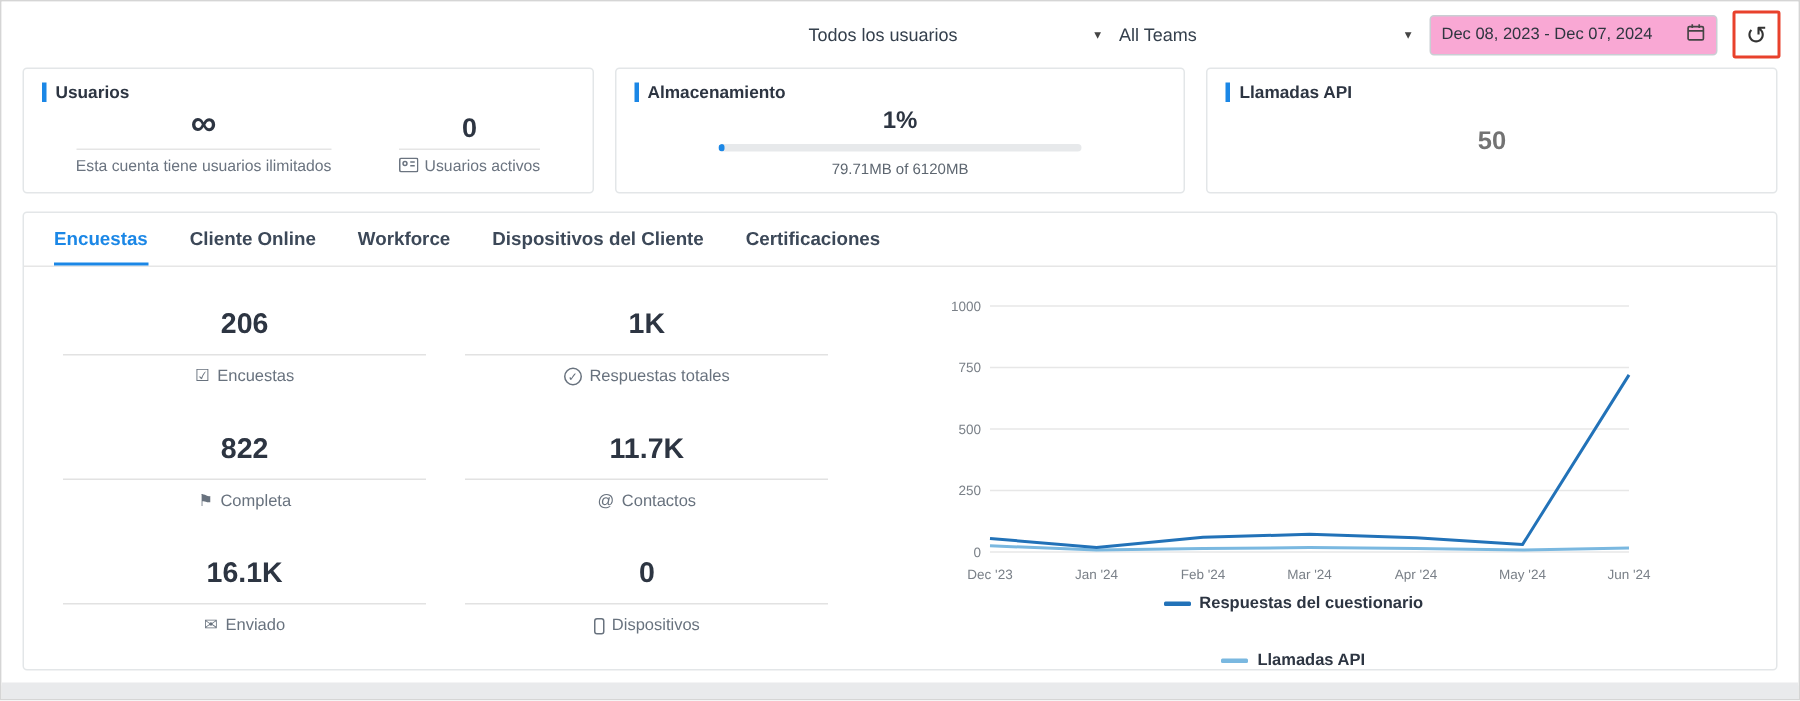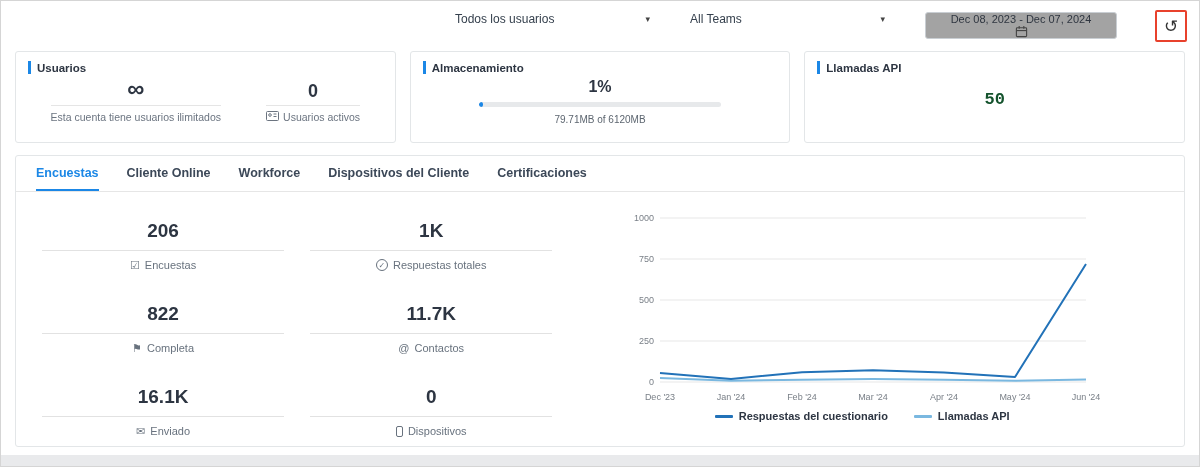--- a/index.html
+++ b/index.html
@@ -11,66 +11,66 @@
   .sidebar { width:160px; background:#fff; border-right:1px solid #ececec; padding-top:4px; flex-shrink:0; }
   .side-item { font-size:11px; letter-spacing:-0.1px; color:#3c4858; padding:9px 8px 9px 10px;
                border-left:3px solid transparent; white-space:nowrap; cursor:pointer; }
   .side-item.active { border-left-color:#1b87e6; color:#26303b; }
 
   
   .main { flex:1; display:flex; flex-direction:column; background:#fff; min-width:0; }
 
   
   .topbar { height:50px; display:flex; align-items:center; padding:0 14px; }
-  .controls { margin-left:auto; display:flex; align-items:flex-start; gap:40px; }
+  .controls { margin-left:auto; display:flex; align-items:center; gap:12px; }
   .dropdown { width:195px; display:flex; justify-content:space-between; align-items:center;
               font-size:12px; color:#35404d; cursor:pointer; }
   .caret { font-size:9px; color:#444; }
-  .datebox { width:192px; height:27px; border:1px solid #c9ced3; border-radius:3px; background:#a3a3a3;
+  .datebox { width:192px; height:27px; border:1px solid #c9ced3; border-radius:3px; background:#f9a8d4;
              display:flex; align-items:center; justify-content:space-between; padding:0 7px;
-             font-size:11px; color:#2f3640; cursor:pointer;flex-direction:column; }
+             font-size:11px; color:#2f3640; cursor:pointer; }
   .refresh-wrap { position:relative; width:28px; height:28px; display:flex; align-items:center; justify-content:center; }
   .refresh-btn { font-size:17px; color:#333; background:none; border:none; cursor:pointer; line-height:1; }
   .annotation { position:absolute; inset:-2px; border:2px solid #e8412c; border-radius:2px; pointer-events:none; }
 
   
   .cards-row { display:flex; gap:14px; padding:0 14px; height:92px; }
   .card { flex:1; background:#fff; border:1px solid #e3e6e8; border-radius:3px; padding:9px 12px; }
   .card-title-row { display:flex; align-items:center; gap:6px; }
   .accent-bar { width:3px; height:13px; background:#1b87e6; }
   .card-title { font-size:11.5px; font-weight:bold; color:#2d3542; }
   .users-body { display:flex; justify-content:space-around; margin-top:2px; }
   .users-col { text-align:center; }
   .users-col .big { font-size:24px; font-weight:bold; color:#2d3542; line-height:1.1; padding:0 10px 3px; border-bottom:1px solid #e5e5e5; }
   .users-col .big.num { font-size:18px; padding-top:6px; }
   .users-col .sub { font-size:10.5px; color:#6b7480; margin-top:5px; max-width:210px; display:flex; gap:4px; justify-content:center; align-items:flex-start; }
   .storage-body { text-align:center; margin-top:4px; }
   .storage-pct { font-size:16px; font-weight:bold; color:#2d3542; }
   .pbar { width:68%; height:5px; background:#e7e9eb; border-radius:3px; margin:6px auto 0; overflow:hidden; }
   .pfill { height:100%; background:#1b87e6; min-width:4px; border-radius:3px; }
   .storage-usage { font-size:10px; color:#5d6670; margin-top:7px; }
-  .api-body { text-align:center; margin-top:16px; font-size:17px; font-weight:bold; color:#14532d;font-family:Liberation Mono, monospace; }
+  .api-body { text-align:center; margin-top:16px; font-size:17px; font-weight:bold; color:#737373; }
 
   
   .panel { flex:1; margin:12px 14px 10px; background:#fff; border:1px solid #e3e6e8; border-radius:3px; display:flex; flex-direction:column; }
   .tabs { display:flex; gap:28px; padding:10px 20px 0; border-bottom:1px solid #e6e6e6; }
   .tab { font-size:12.5px; font-weight:bold; color:#3c4858; padding-bottom:9px; border-bottom:2px solid transparent; cursor:pointer; }
   .tab.active { color:#1b87e6; border-bottom-color:#1b87e6; }
   .panel-body { flex:1; display:flex; padding:16px 8px 0 26px; min-height:0; }
   .stats-grid { width:45%; display:grid; grid-template-columns:repeat(2,1fr); column-gap:26px; row-gap:32px; align-content:start; padding-top:12px; }
   .stat { text-align:center; }
   .stat-value { font-size:19px; font-weight:bold; color:#2d3542; padding-bottom:8px; border-bottom:1px solid #e2e2e2; }
   .stat-label { margin-top:8px; font-size:11px; color:#68727e; display:flex; justify-content:center; align-items:center; gap:5px; }
   .stat-ico { font-size:11px; color:#68727e; line-height:1; }
   .circle-ico { width:12px; height:12px; border:1px solid #68727e; border-radius:50%; font-size:8px;
                 display:inline-flex; align-items:center; justify-content:center; color:#68727e; }
   .mobile-ico { display:inline-block; width:7px; height:11px; border:1px solid #68727e; border-radius:2px; }
 
   .chart-area { flex:1; display:flex; flex-direction:column; align-items:center; padding-right:4px; }
-  .legend { display:flex; gap:26px; align-items:center; margin-top:2px; }
+  .legend { display:flex; gap:26px; align-items:center; margin-top:2px;flex-direction:column; }
   .legend-item { display:flex; align-items:center; gap:6px; cursor:pointer; }
   .legend-swatch { width:18px; height:3px; border-radius:1px; }
   .legend-label { font-size:11px; font-weight:bold; color:#2d3542; }
 
   .footer-strip { position:absolute; left:0; bottom:0; width:100%; height:11px; background:#e9eaec; }
 </style>
 </head>
 <body>
 
 <div class="screen">

